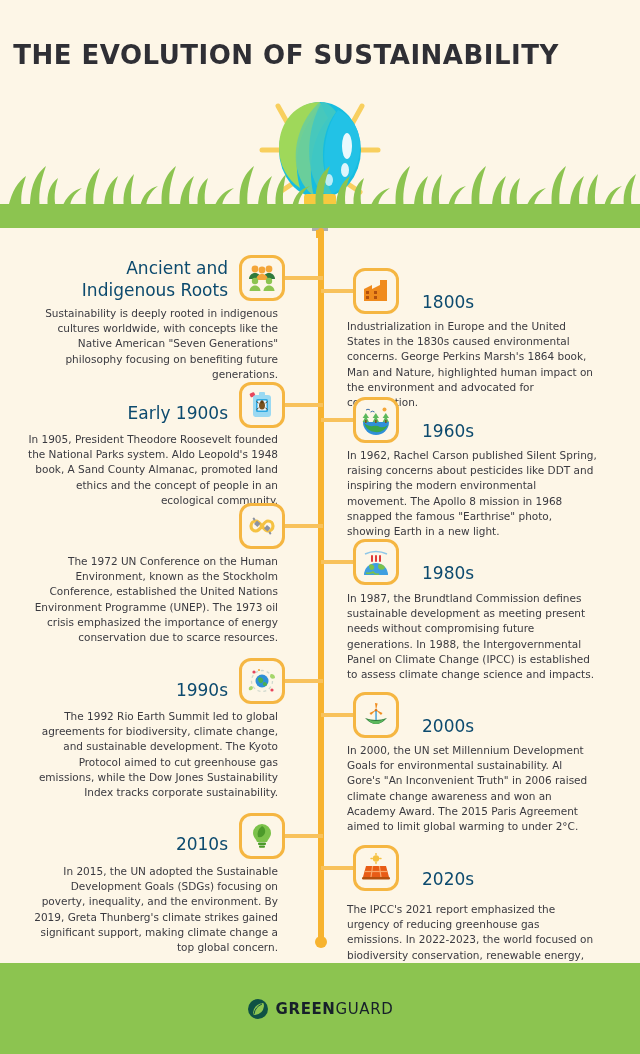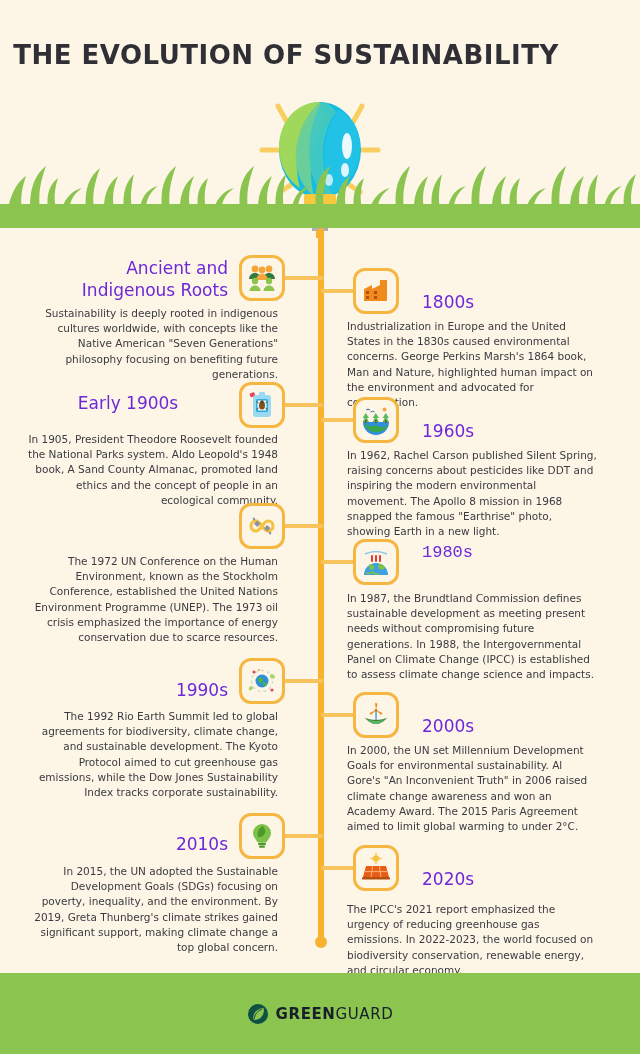--- a/index.html
+++ b/index.html
@@ -45,38 +45,38 @@
   .icon-box{
     position:absolute; width:46px; height:46px;
     border:3px solid #f5b642; border-radius:12px;
     background:#fdf6e7;
     display:flex; align-items:center; justify-content:center;
   }
   .icon-box svg{ display:block; }
 
   .era{
     position:absolute;
-    font-size:17px; color:#6d28d9;
+    font-size:17px; color:#0c4a6e;
     font-family:"DejaVu Sans", sans-serif;
     line-height:1.3;
   }
   .era.l{ text-align:right; }
   .era.r{ text-align:left; }
 
   .body-txt{
     position:absolute;
     font-size:10.5px; line-height:1.45; color:#3a3a40;
     font-family:"DejaVu Sans", sans-serif;
   }
   .body-txt.l{ text-align:right; width:250px; left:28px; }
   .body-txt.r{ text-align:left;  width:250px; left:347px; }
 
   
   .footer{
-    position:absolute; left:0; bottom:0; width:640px; height:81px;
+    position:absolute; left:0; bottom:0; width:640px; height:91px;
     background:#8cc450;
     display:flex; align-items:center; justify-content:center;
   }
   .logo{ display:flex; align-items:center; gap:7px; }
   .logo-text{
     font-size:15px; font-weight:bold; letter-spacing:0.6px;
     color:#17202a; font-family:"DejaVu Sans", sans-serif;
   }
   .logo-text .light{ font-weight:normal; }
 </style>
@@ -202,21 +202,21 @@
       <ellipse cx="15" cy="15.5" rx="3" ry="4" fill="#7a5320"></ellipse>
       <circle cx="15" cy="11.8" r="1.6" fill="#5e3d13"></circle>
       <g stroke="#5e3d13" stroke-width="1">
           <line x1="11.5" y1="13" x2="9.6" y2="11.6"></line>
           <line x1="18.5" y1="13" x2="20.4" y2="11.6"></line>
           <line x1="11.5" y1="18" x2="9.6" y2="19.4"></line>
           <line x1="18.5" y1="18" x2="20.4" y2="19.4"></line>
         </g>
     </svg>
   </div>
-  <div class="era l" style="left:28px; top:392px; width:200px;text-align:center;">Early 1900s</div>
+  <div class="era l" style="left:28px; top:402px; width:200px;">Early 1900s</div>
   <div class="body-txt l" style="top:432px;">In 1905, President Theodore Roosevelt founded the National Parks system. Aldo Leopold's 1948 book, A Sand County Almanac, promoted land ethics and the concept of people in an ecological community.</div>
 
   <div class="connector" style="left:321px; top:418px; width:34px;"></div>
   <div class="icon-box" style="left:353px; top:397px;">
     <svg width="30" height="30" viewBox="0 0 30 30">
       <circle cx="23.5" cy="4.5" r="2" fill="#f4a63a"></circle>
       <path d="M5 5 q2-1.6 4 0" stroke="#3a6ea8" stroke-width="1" fill="none"></path>
       <path d="M9.5 7 q2-1.6 4 0" stroke="#3a6ea8" stroke-width="1" fill="none"></path>
       <path d="M2 17 a13 13 0 0 0 26 0Z" fill="#2f8fd8"></path>
       <path d="M3 18 q4 4 9 3 q4-1 7 1 q4 1 8-2 a13 13 0 0 1-24-2Z" fill="#3aa54a"></path>
@@ -260,21 +260,21 @@
         <line x1="11" y1="9" x2="11" y2="14"></line>
         <line x1="15" y1="9" x2="15" y2="14"></line>
         <line x1="19" y1="9" x2="19" y2="14"></line>
       </g>
       <path d="M3 28 a12 12 0 0 1 24 0Z" fill="#3f9fe0"></path>
       <path d="M8 18 q3-2 5 1 q1 3-2 4 q-3 0-3-5Z" fill="#7cc24a"></path>
       <path d="M18 17 q5 0 6 4 q-2 3-6 1 q-2-3 0-5Z" fill="#7cc24a"></path>
       <path d="M5 26 q4 1 7-1 q2 3 6 2" fill="none" stroke="#7cc24a" stroke-width="1.6"></path>
     </svg>
   </div>
-  <div class="era r" style="left:422px; top:542px; width:200px;font-family:Liberation Mono, monospace;">1980s</div>
+  <div class="era r" style="left:422px; top:562px; width:200px;">1980s</div>
   <div class="body-txt r" style="top:591px;">In 1987, the Brundtland Commission defines sustainable development as meeting present needs without compromising future generations. In 1988, the Intergovernmental Panel on Climate Change (IPCC) is established to assess climate change science and impacts.</div>
 
   <div class="connector" style="left:285px; top:679px; width:38px;"></div>
   <div class="icon-box" style="left:239px; top:658px;">
     <svg width="30" height="30" viewBox="0 0 30 30">
       <circle cx="15" cy="15" r="10.5" fill="none" stroke="#cfd9cf" stroke-width="1.3" stroke-dasharray="3 3"></circle>
       <circle cx="15" cy="15" r="6.5" fill="#2f8fd8"></circle>
       <path d="M11 12 q3-2 5 1 q1 3-2 4 q-3 0-3-5Z" fill="#4caf50"></path>
       <path d="M17 16 q3 0 3 3 q-2 2-4 0 q-1-2 1-3Z" fill="#4caf50"></path>
       <path d="M24 8 q4 0 4 4 q-3 2-5-1 q0-3 1-3Z" fill="#a5d66a"></path>

